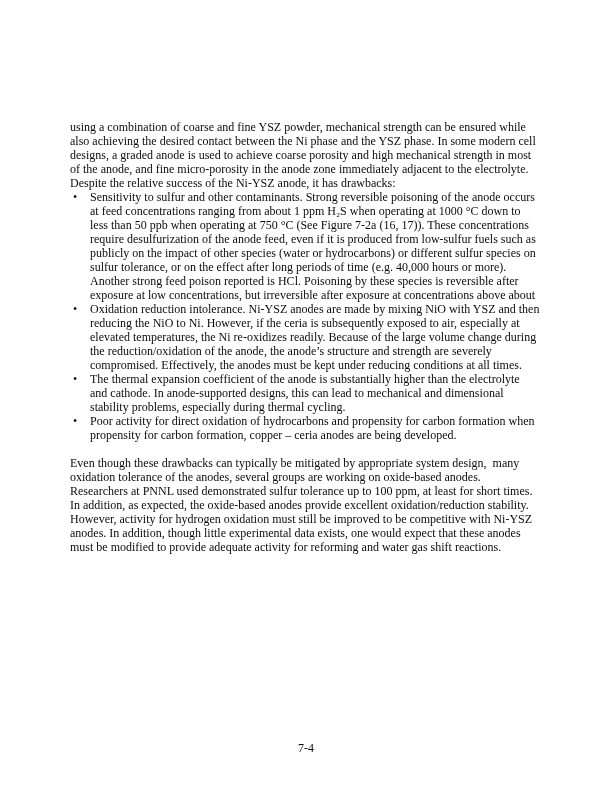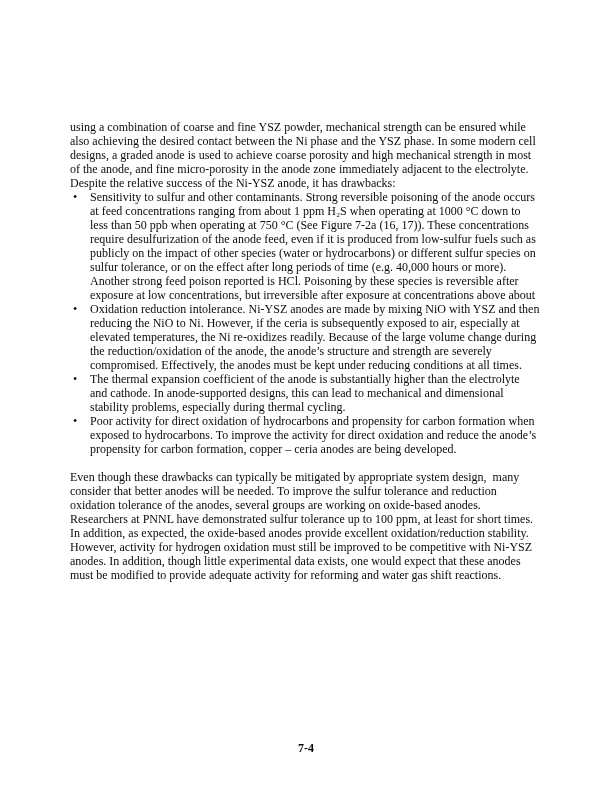--- a/index.html
+++ b/index.html
@@ -44,21 +44,20 @@
   }
   .footer {
     position: absolute;
     top: 741px;
     left: 0;
     width: 612px;
     text-align: center;
     font-family: "Liberation Serif", "DejaVu Serif", serif;
     font-size: 12px;
     color: #0b0b0b;
-    font-weight: bold;
   }
 </style>
 </head>
 <body>
 
 <div class="page">
   <div class="text-block">
 
     <div class="para">
         <div class="line">using a combination of coarse and fine YSZ powder, mechanical strength can be ensured while</div>
@@ -101,32 +100,30 @@
             <div class="line">The thermal expansion coefficient of the anode is substantially higher than the electrolyte</div>
             <div class="line">and cathode. In anode-supported designs, this can lead to mechanical and dimensional</div>
             <div class="line">stability problems, especially during thermal cycling.</div>
           </div>
       </div>
 
       <div class="bullet-item">
         <span class="bullet-marker">•</span>
         <div class="bullet-lines">
             <div class="line">Poor activity for direct oxidation of hydrocarbons and propensity for carbon formation when</div>
-            <div class="line">exposed to hydrocarbons. To improve the activity for direct oxidation and reduce the anode’s</div>
             <div class="line">propensity for carbon formation, copper – ceria anodes are being developed.</div>
           </div>
       </div>
 
     </div>
 
     <div class="para closing">
         <div class="line">Even though these drawbacks can typically be mitigated by appropriate system design,  many</div>
-        <div class="line">consider that better anodes will be needed. To improve the sulfur tolerance and reduction</div>
         <div class="line">oxidation tolerance of the anodes, several groups are working on oxide-based anodes.</div>
-        <div class="line">Researchers at PNNL have demonstrated sulfur tolerance up to 100 ppm, at least for short times.</div>
+        <div class="line">Researchers at PNNL used demonstrated sulfur tolerance up to 100 ppm, at least for short times.</div>
         <div class="line">In addition, as expected, the oxide-based anodes provide excellent oxidation/reduction stability.</div>
         <div class="line">However, activity for hydrogen oxidation must still be improved to be competitive with Ni-YSZ</div>
         <div class="line">anodes. In addition, though little experimental data exists, one would expect that these anodes</div>
         <div class="line">must be modified to provide adequate activity for reforming and water gas shift reactions.</div>
       </div>
 
   </div>
 
   <div class="footer">7-4</div>
 </div>

